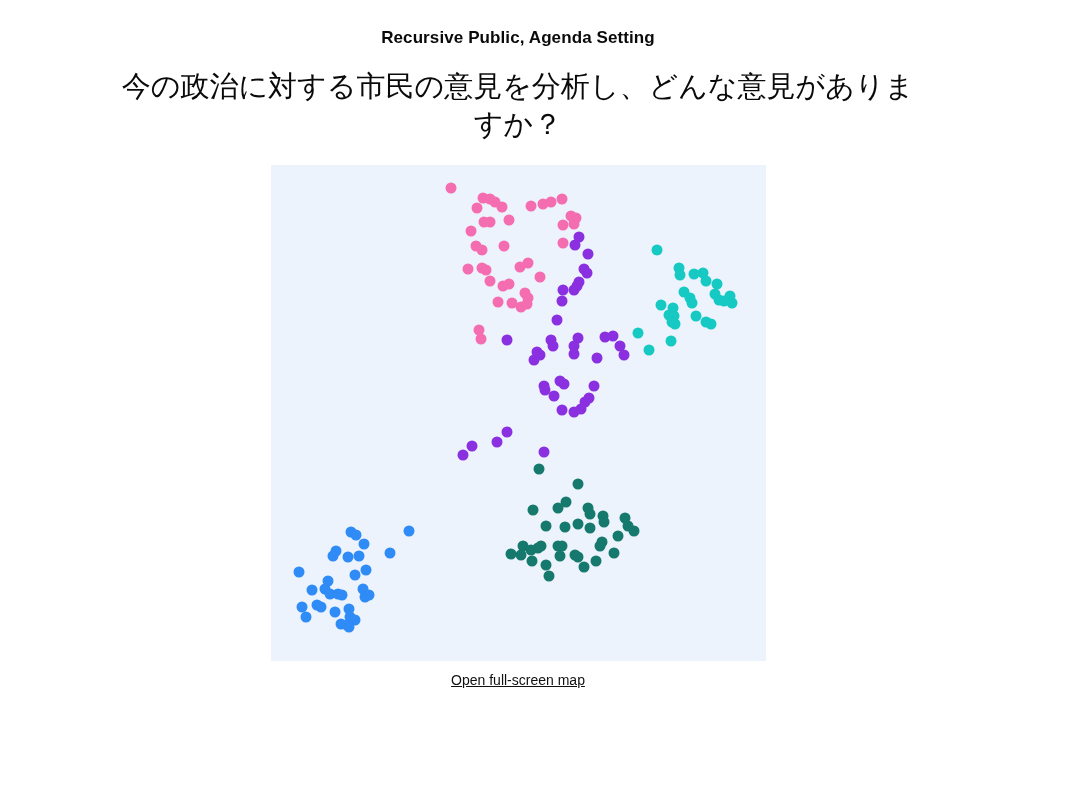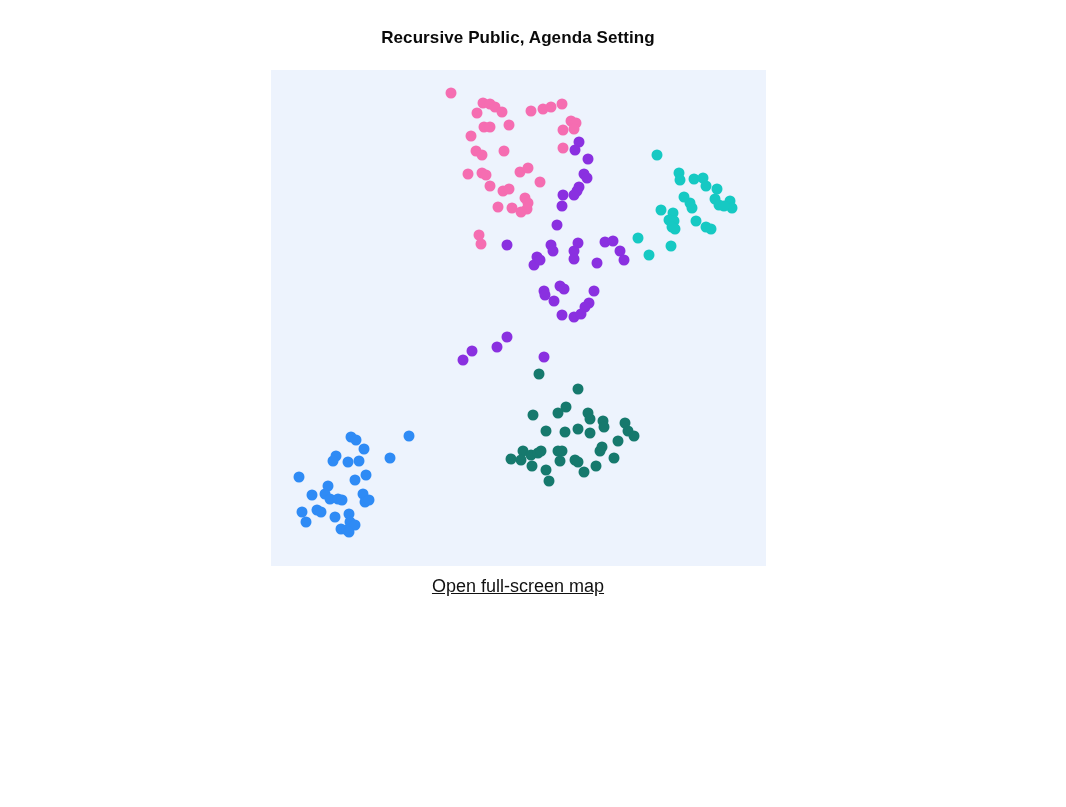--- a/index.html
+++ b/index.html
@@ -56,33 +56,34 @@
     width: 11px;
     height: 11px;
     border-radius: 50%;
     transform: translate(-50%, -50%);
   }
   .map-link-row {
     margin-top: 10px;
     text-align: center;
   }
   .map-link {
-    font-size: 18px;
+    font-size: 14px;
     color: #111111;
     cursor: pointer;
   }
 </style>
 </head>
 <body>
 
 <div class="page">
   <div class="content">
 
     <div class="kicker">Recursive Public, Agenda Setting</div>
 
+    <h1 class="main-title">今の政治に対する市民の意見を分析し、どんな意見がありますか？</h1>
 
 
     <div class="map-frame" style="background: rgb(237, 243, 253);">
         <div class="dot" style="left: 180px; top: 23px; width: 11px; height: 11px; background: rgb(245, 109, 177);"></div>
         <div class="dot" style="left: 212px; top: 33px; width: 11px; height: 11px; background: rgb(245, 109, 177);"></div>
         <div class="dot" style="left: 219px; top: 34px; width: 11px; height: 11px; background: rgb(245, 109, 177);"></div>
         <div class="dot" style="left: 224px; top: 37px; width: 11px; height: 11px; background: rgb(245, 109, 177);"></div>
         <div class="dot" style="left: 206px; top: 43px; width: 11px; height: 11px; background: rgb(245, 109, 177);"></div>
         <div class="dot" style="left: 231px; top: 42px; width: 11px; height: 11px; background: rgb(245, 109, 177);"></div>
         <div class="dot" style="left: 260px; top: 41px; width: 11px; height: 11px; background: rgb(245, 109, 177);"></div>

